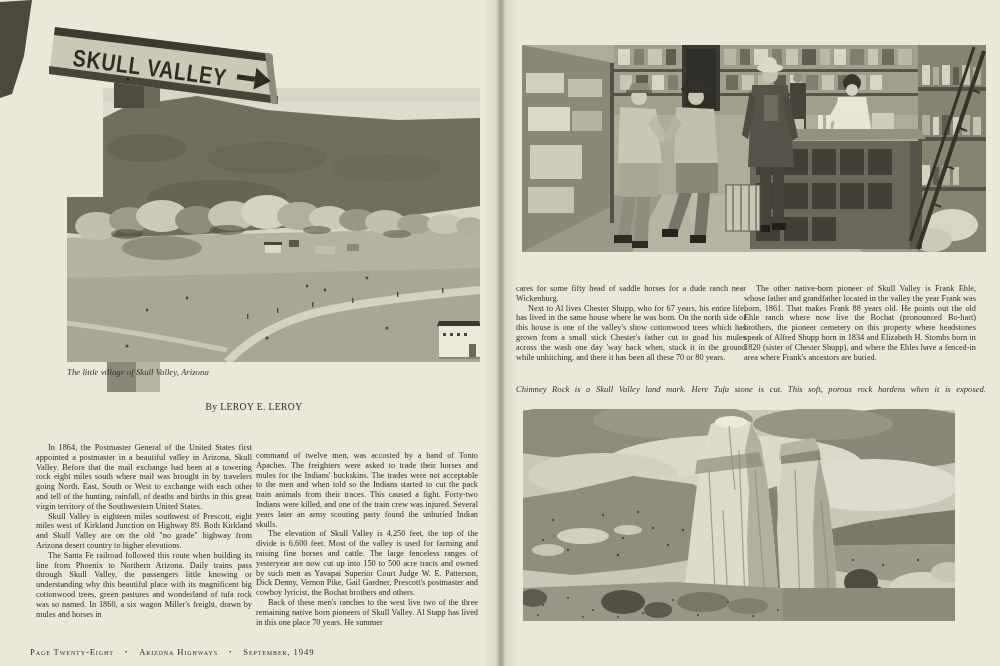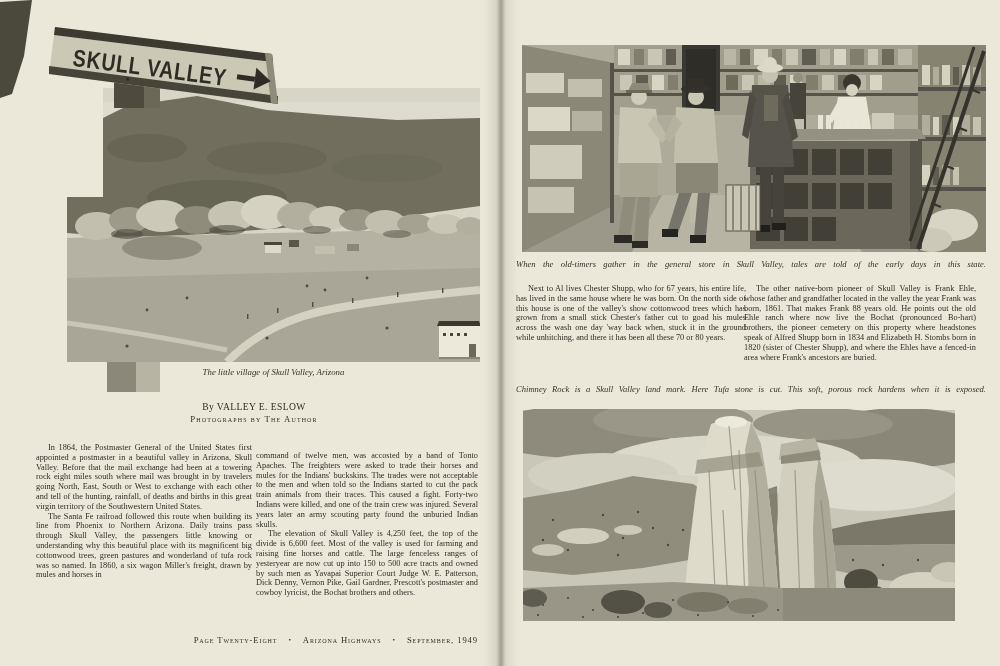--- a/index.html
+++ b/index.html
@@ -4,25 +4,25 @@
 <style>
   html,body{margin:0;padding:0;background:#d8d5c6;}
   #canvas{position:relative;width:1000px;height:666px;background:#ebe8d9;overflow:hidden;
           font-family:"Liberation Serif","DejaVu Serif",serif;color:#2f2d26;}
   .abs{position:absolute;}
   .photo svg{display:block;}
   .cols{text-align:justify;font-size:8.3px;line-height:9.8px;}
   .cols p{margin:0;text-indent:12px;}
   .cols p.cont{text-indent:0;}
   .caption{font-style:italic;font-size:8.8px;color:#34322b;}
-  .caption.center{text-align:center;}
+  .caption.center{}
   .caption.spread{text-align:justify;text-align-last:justify;font-size:8.6px;word-spacing:2.2px;}
   .byline{text-align:center;font-size:9.6px;letter-spacing:.4px;}
   .credit{text-align:center;font-size:8.8px;font-variant:small-caps;letter-spacing:1.1px;}
-  .footer{text-align:right;font-size:8.6px;font-variant:small-caps;letter-spacing:.9px;}
+  .footer{text-align:left;font-size:8.6px;font-variant:small-caps;letter-spacing:.9px;margin-top:12px;}
   .footer .sep{margin:0 11px;font-size:7px;vertical-align:1px;}
   .gutter{left:484px;top:0;width:34px;height:666px;
     background:linear-gradient(90deg,rgba(120,112,92,0) 0%,rgba(120,112,92,.16) 36%,rgba(74,68,52,.45) 50%,rgba(120,112,92,.14) 64%,rgba(120,112,92,0) 100%);}
   .protrusion{left:107px;top:362px;width:53px;height:30px;
     background:linear-gradient(90deg,#8b8879 0 55%,#b7b4a4 55% 100%);}
 </style>
 </head>
 <body>
 
 <div id="canvas">
@@ -119,30 +119,31 @@
           <g>
             <rect x="239" y="51" width="18" height="5"></rect>
             <polygon points="257,42 273,53.5 257,64"></polygon>
           </g>
         </g>
       </svg>
     </div>
 
     <div class="abs caption center" style="left:67px;top:367px;width:413px;">The little village of Skull Valley, Arizona</div>
 
-    <div class="abs byline" style="left:30px;top:401px;width:448px;">By VALLEY E. ESLOW</div>
-    <div class="abs credit" style="left:30px;top:414px;width:448px;">Photographs by The Author</div>
+    <div class="abs byline" style="left:30px;top:401px;width:448px;">By LEROY E. LEROY</div>
 
     <div class="abs cols" style="left:36px;top:443px;width:216px;height:192px;">
       <p>In 1864, the Postmaster General of the United States first appointed a postmaster in a beautiful valley in Arizona, Skull Valley.  Before that the mail exchange had been at a towering rock eight miles south where mail was brought in by travelers going North, East, South or West to exchange with each other and tell of the hunting, rainfall, of deaths and births in this great virgin territory of the Southwestern United States.</p>
+      <p>Skull Valley is eighteen miles southwest of Prescott, eight miles west of Kirkland Junction on Highway 89. Both Kirkland and Skull Valley are on the old "no grade" highway from Arizona desert country to higher elevations.</p>
       <p>The Santa Fe railroad followed this route when building its line from Phoenix to Northern Arizona.  Daily trains pass through Skull Valley, the passengers little knowing or understanding why this beautiful place with its magnificent big cottonwood trees, green pastures and wonderland of tufa rock was so named.  In 1860, a six wagon Miller's freight, drawn by mules and horses in</p>
     </div>
     <div class="abs cols" style="left:256px;top:451px;width:222px;height:192px;">
       <p class="cont">command of twelve men, was accosted by a band of Tonto Apaches.  The freighters were asked to trade their horses and mules for the Indians' buckskins.  The trades were not acceptable to the men and when told so the Indians started to cut the pack train animals from their traces. This caused a fight.  Forty-two Indians were killed, and one of the train crew was injured.  Several years later an army scouting party found the unburied Indian skulls.</p>
       <p>The elevation of Skull Valley is 4,250 feet, the top of the divide is 6,600 feet.  Most of the valley is used for farming and raising fine horses and cattle.  The large fenceless ranges of yesteryear are now cut up into 150 to 500 acre tracts and owned by such men as Yavapai Superior Court Judge W. E. Patterson, Dick Denny, Vernon Pike, Gail Gardner, Prescott's postmaster and cowboy lyricist, the Bochat brothers and others.</p>
+      <p>Back of these men's ranches to the west live two of the three remaining native born pioneers of Skull Valley. Al Stapp has lived in this one place 70 years.  He summer</p>
     </div>
 
     <div class="abs footer" style="left:30px;top:635px;width:448px;">
       <span>Page Twenty-Eight</span><span class="sep">•</span><span>Arizona Highways</span><span class="sep">•</span><span>September, 1949</span>
     </div>
   </div>
 
   <div class="abs gutter"></div>
 
   <div class="abs page" style="left:508px;top:0;width:492px;height:666px;">
@@ -316,23 +317,23 @@
           <line x1="462" y1="6" x2="396" y2="204" stroke-width="4"></line>
           <line x1="452" y1="2" x2="388" y2="196" stroke-width="3"></line>
           <line x1="448" y1="44" x2="458" y2="48" stroke-width="2"></line>
             <line x1="435" y1="82" x2="445" y2="86" stroke-width="2"></line>
           <line x1="422" y1="120" x2="432" y2="124" stroke-width="2"></line>
             <line x1="409" y1="158" x2="419" y2="162" stroke-width="2"></line>
         </g>
       </svg>
     </div>
 
-    <div class="abs caption spread" style="left:8px;top:259px;width:470px;">When the old-timers gather in the general store in Skull Valley, tales are told of the early days in this state.</div>
 
     <div class="abs cols" style="left:8px;top:284px;width:230px;height:104px;">
+      <p class="cont">cares for some fifty head of saddle horses for a dude ranch near Wickenburg.</p>
       <p>Next to Al lives Chester Shupp, who for 67 years, his entire life, has lived in the same house where he was born.  On the north side of this house is one of the valley's show cottonwood trees which has grown from a small stick Chester's father cut to goad his mules across the wash one day 'way back when, stuck it in the ground while unhitching, and there it has been all these 70 or 80 years.</p>
     </div>
     <div class="abs cols" style="left:236px;top:284px;width:232px;height:104px;">
       <p>The other native-born pioneer of Skull Valley is Frank Ehle, whose father and grandfather located in the valley the year Frank was born, 1861.  That makes Frank 88 years old.  He points out the old Ehle ranch where now live the Bochat (pronounced Bo-hart) brothers, the pioneer cemetery on this property where headstones speak of Alfred Shupp born in 1834 and Elizabeth H. Stombs born in 1820 (sister of Chester Shupp), and where the Ehles have a fenced-in area where Frank's ancestors are buried.</p>
     </div>
 
     <div class="abs caption spread" style="left:8px;top:384px;width:470px;">Chimney Rock is a Skull Valley land mark.  Here Tufa stone is cut.  This soft, porous rock hardens when it is exposed.</div>
 
     <div class="abs photo" style="left:15px;top:409px;">
       <svg width="432" height="213" viewBox="0 0 432 211">

